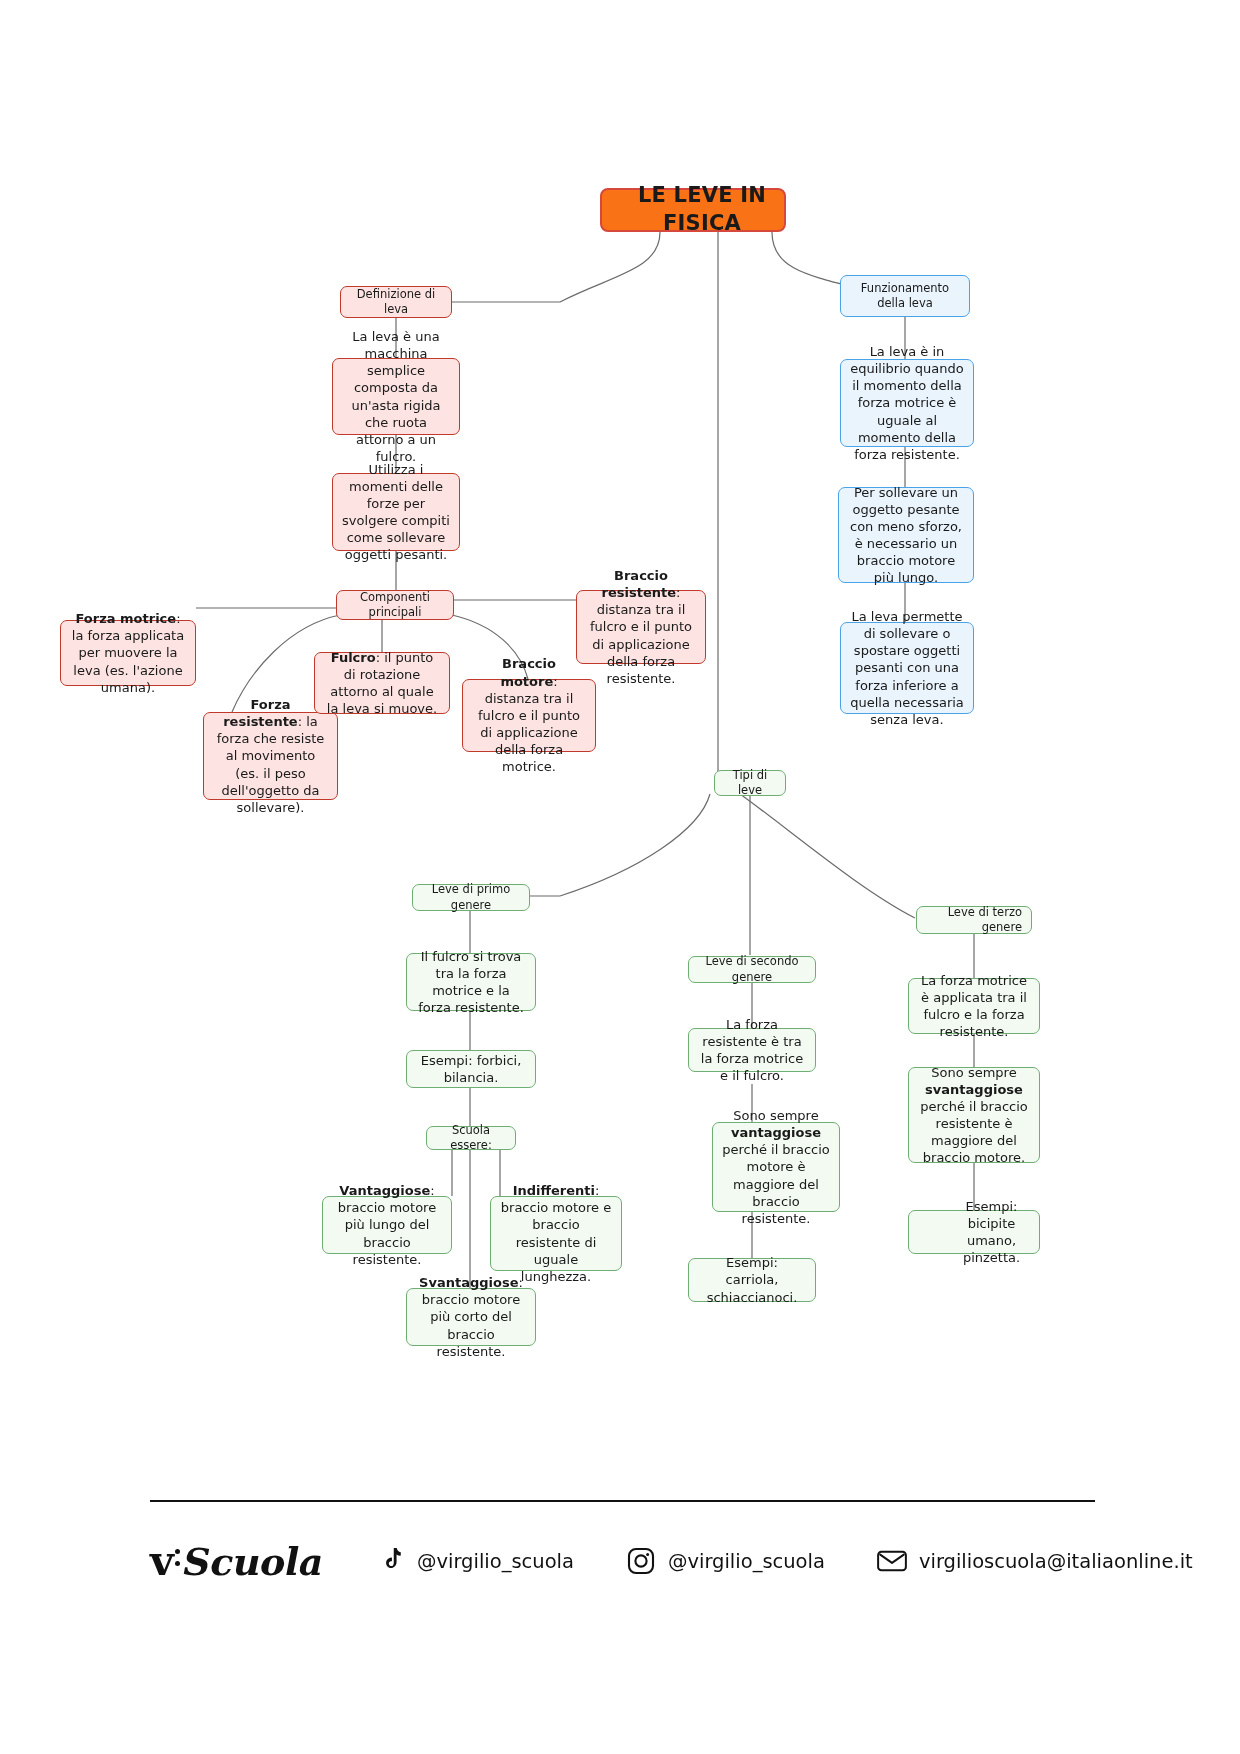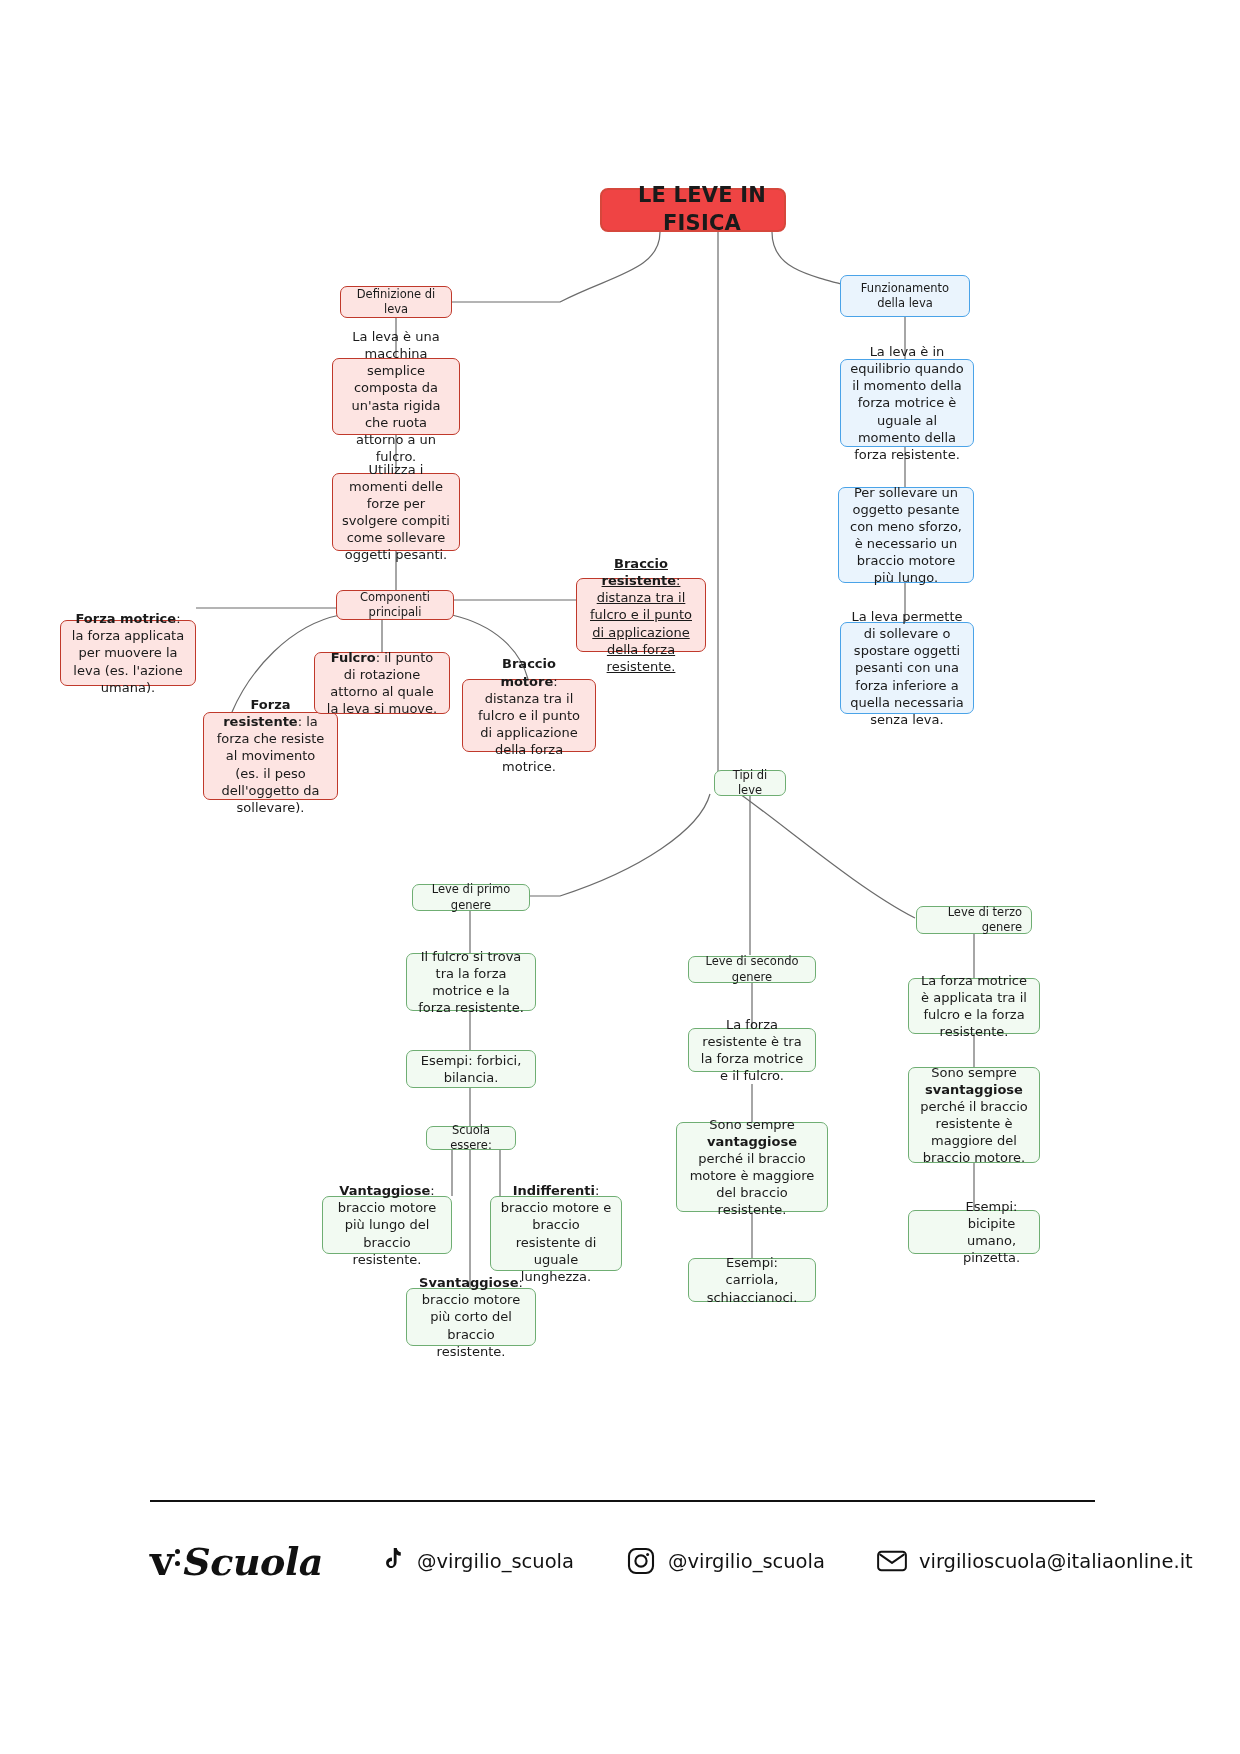--- a/index.html
+++ b/index.html
@@ -25,21 +25,21 @@
     color:#1a1a1a;
     font-size:13px;
     z-index:2;
   }
   .node.red    { border-color:#c0392b; background:#fde4e2; }
   .node.blue   { border-color:#4aa3e8; background:#eaf4fd; }
   .node.green  { border-color:#6fae73; background:#f2faf2; }
 
   .node.root {
     border:2px solid #d6473c;
-    background:#ef4444;
+    background:#f97316;
     font-size:21px;
     font-weight:bold;
     letter-spacing:0.2px;
     border-radius:8px;
     padding-left:27px;
   }
   .node.title { font-size:11.5px; }
   .node b { font-weight:700; }
 
   
@@ -138,21 +138,21 @@
   </div>
 
   <div class="node red" style="left:314px; top:652px; width:136px; height:62px;">
     <span><b>Fulcro</b>: il punto di rotazione attorno al quale la leva si muove.</span>
   </div>
 
   <div class="node red" style="left:462px; top:679px; width:134px; height:73px;">
     <span><b>Braccio motore</b>: distanza tra il fulcro e il punto di applicazione della forza motrice.</span>
   </div>
 
-  <div class="node red" style="left:576px; top:578px; width:130px; height:74px;text-decoration:underline;">
+  <div class="node red" style="left:576px; top:590px; width:130px; height:74px;">
     <span><b>Braccio resistente</b>: distanza tra il fulcro e il punto di applicazione della forza resistente.</span>
   </div>
 
   <div class="node blue title" style="left:840px; top:275px; width:130px; height:42px;">
     <span>Funzionamento della leva</span>
   </div>
 
   <div class="node blue" style="left:840px; top:359px; width:134px; height:88px;">
     <span>La leva è in equilibrio quando il momento della forza motrice è uguale al momento della forza resistente.</span>
   </div>
@@ -198,21 +198,21 @@
   </div>
 
   <div class="node green title" style="left:688px; top:956px; width:128px; height:27px;">
     <span>Leve di secondo genere</span>
   </div>
 
   <div class="node green" style="left:688px; top:1028px; width:128px; height:44px;">
     <span>La forza resistente è tra la forza motrice e il fulcro.</span>
   </div>
 
-  <div class="node green" style="left:676px; top:1122px; width:152px; height:90px;">
+  <div class="node green" style="left:712px; top:1122px; width:128px; height:90px;">
     <span>Sono sempre <b>vantaggiose</b> perché il braccio motore è maggiore del braccio resistente.</span>
   </div>
 
   <div class="node green" style="left:688px; top:1258px; width:128px; height:44px;">
     <span>Esempi: carriola, schiaccianoci.</span>
   </div>
 
   <div class="node green title" style="left:916px; top:906px; width:116px; height:28px;text-align:right;">
     <span>Leve di terzo genere</span>
   </div>

